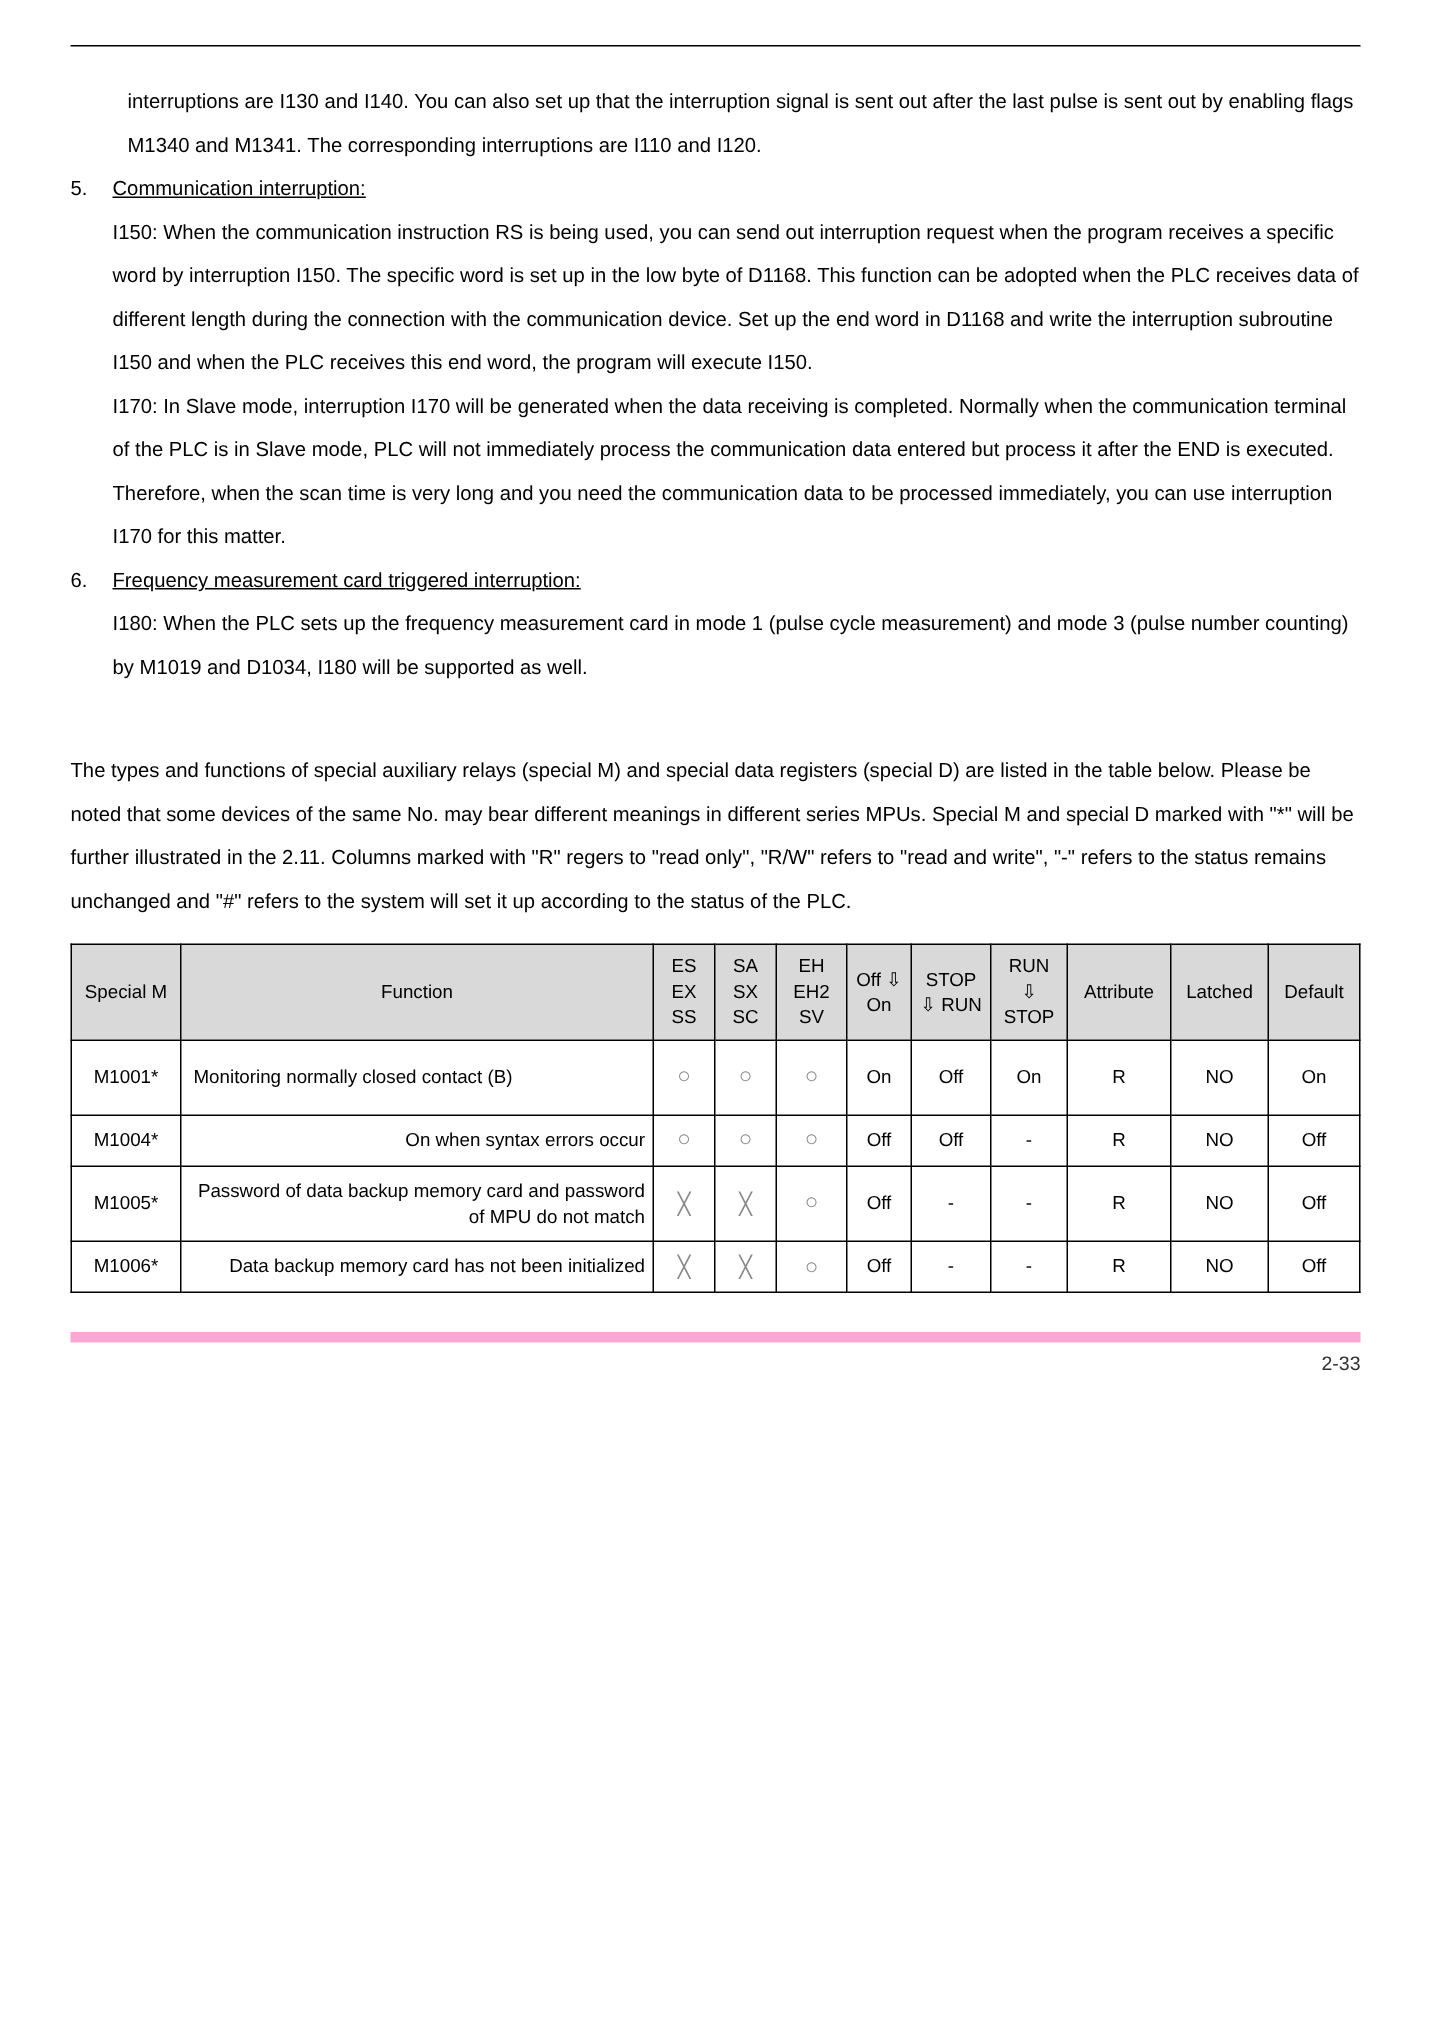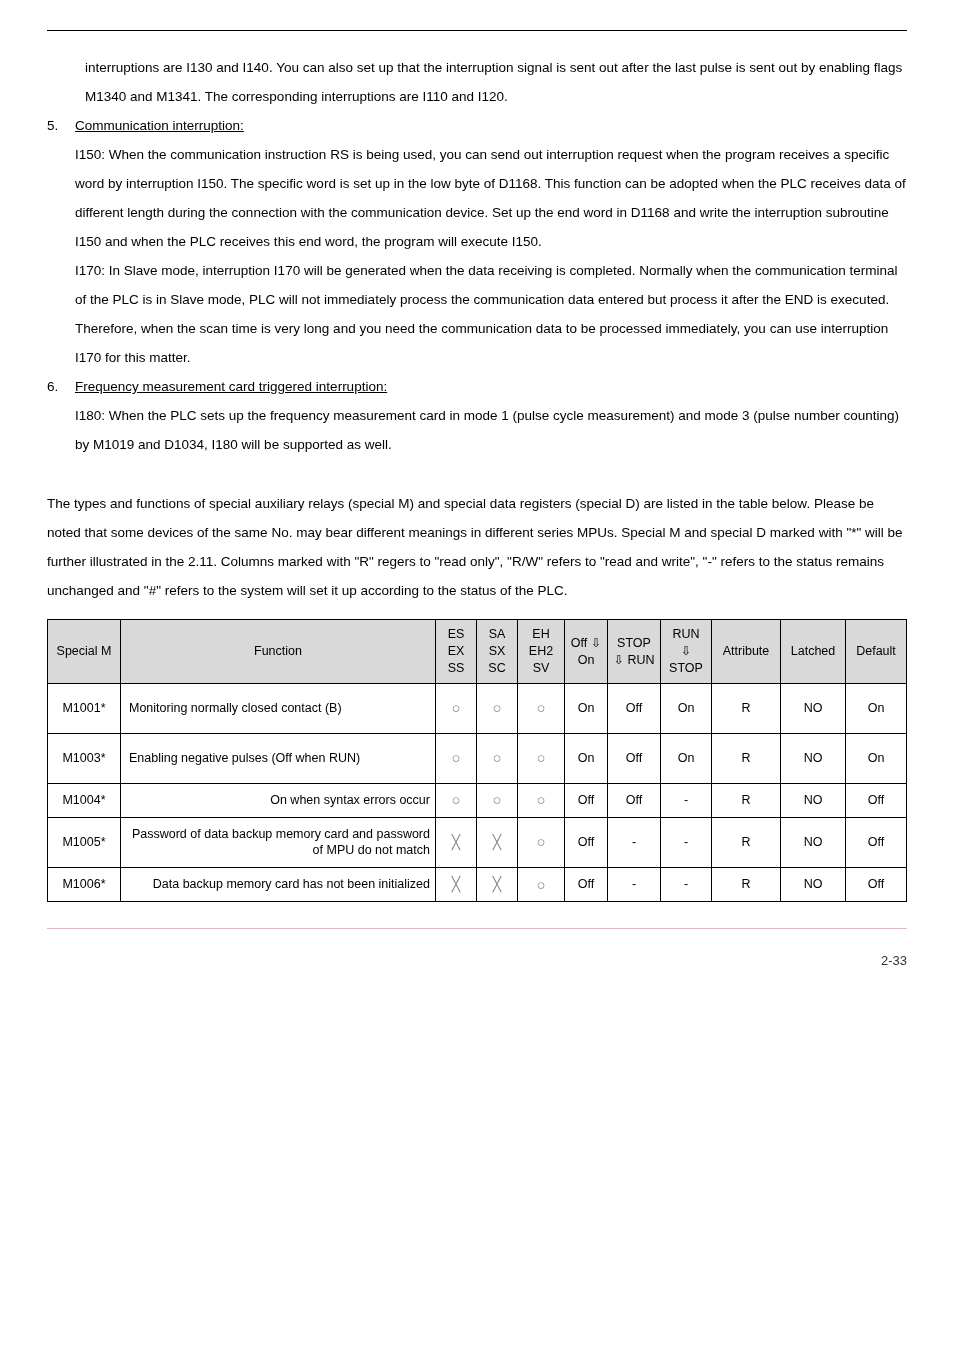--- a/index.html
+++ b/index.html
@@ -31,21 +31,21 @@
     padding-right: 4px;
   }
   .li-txt {
     flex: 1;
   }
   .subhead {
     text-decoration: underline;
     margin-top: 24px;
   }
   .gap-para {
-    margin-top: 30px;
+    margin-top: 40px;
   }
   table.rtbl {
     border-collapse: collapse;
     width: 100%;
     margin-top: 14px;
     font-size: 12.5px;
   }
   table.rtbl th, table.rtbl td {
     border: 1px solid #000;
     padding: 6px 5px;
@@ -65,23 +65,23 @@
   }
   table.rtbl td.func-tight {
     text-align: right;
     padding-left: 8px;
     padding-top: 8px;
     padding-bottom: 8px;
   }
   .circ { font-size: 15px; color: #888; }
   .crs  { font-size: 14px; color: #888; }
   .rule-bot {
-    border-top: 1px solid #f9a8d4;
+    border-top: 7px solid #f9a8d4;
     margin-top: 26px;
-    padding-top: 18px;
+    padding-top: 0;
     text-align: right;
     font-size: 13px;
     color: #333;
   }
 </style>
 </head>
 <body>
 
 <div class="rule-top"></div>
 
@@ -134,33 +134,20 @@
         <td><span class="circ">○</span></td>
         <td><span class="circ">○</span></td>
         <td>On</td>
         <td>Off</td>
         <td>On</td>
         <td>R</td>
         <td>NO</td>
         <td>On</td>
       </tr>
       <tr>
-        <td>M1003*</td>
-        <td class="func">Enabling negative pulses (Off when RUN)</td>
-        <td><span class="circ">○</span></td>
-        <td><span class="circ">○</span></td>
-        <td><span class="circ">○</span></td>
-        <td>On</td>
-        <td>Off</td>
-        <td>On</td>
-        <td>R</td>
-        <td>NO</td>
-        <td>On</td>
-      </tr>
-      <tr>
         <td>M1004*</td>
         <td class="func-tight">On when syntax errors occur</td>
         <td><span class="circ">○</span></td>
         <td><span class="circ">○</span></td>
         <td><span class="circ">○</span></td>
         <td>Off</td>
         <td>Off</td>
         <td>-</td>
         <td>R</td>
         <td>NO</td>

